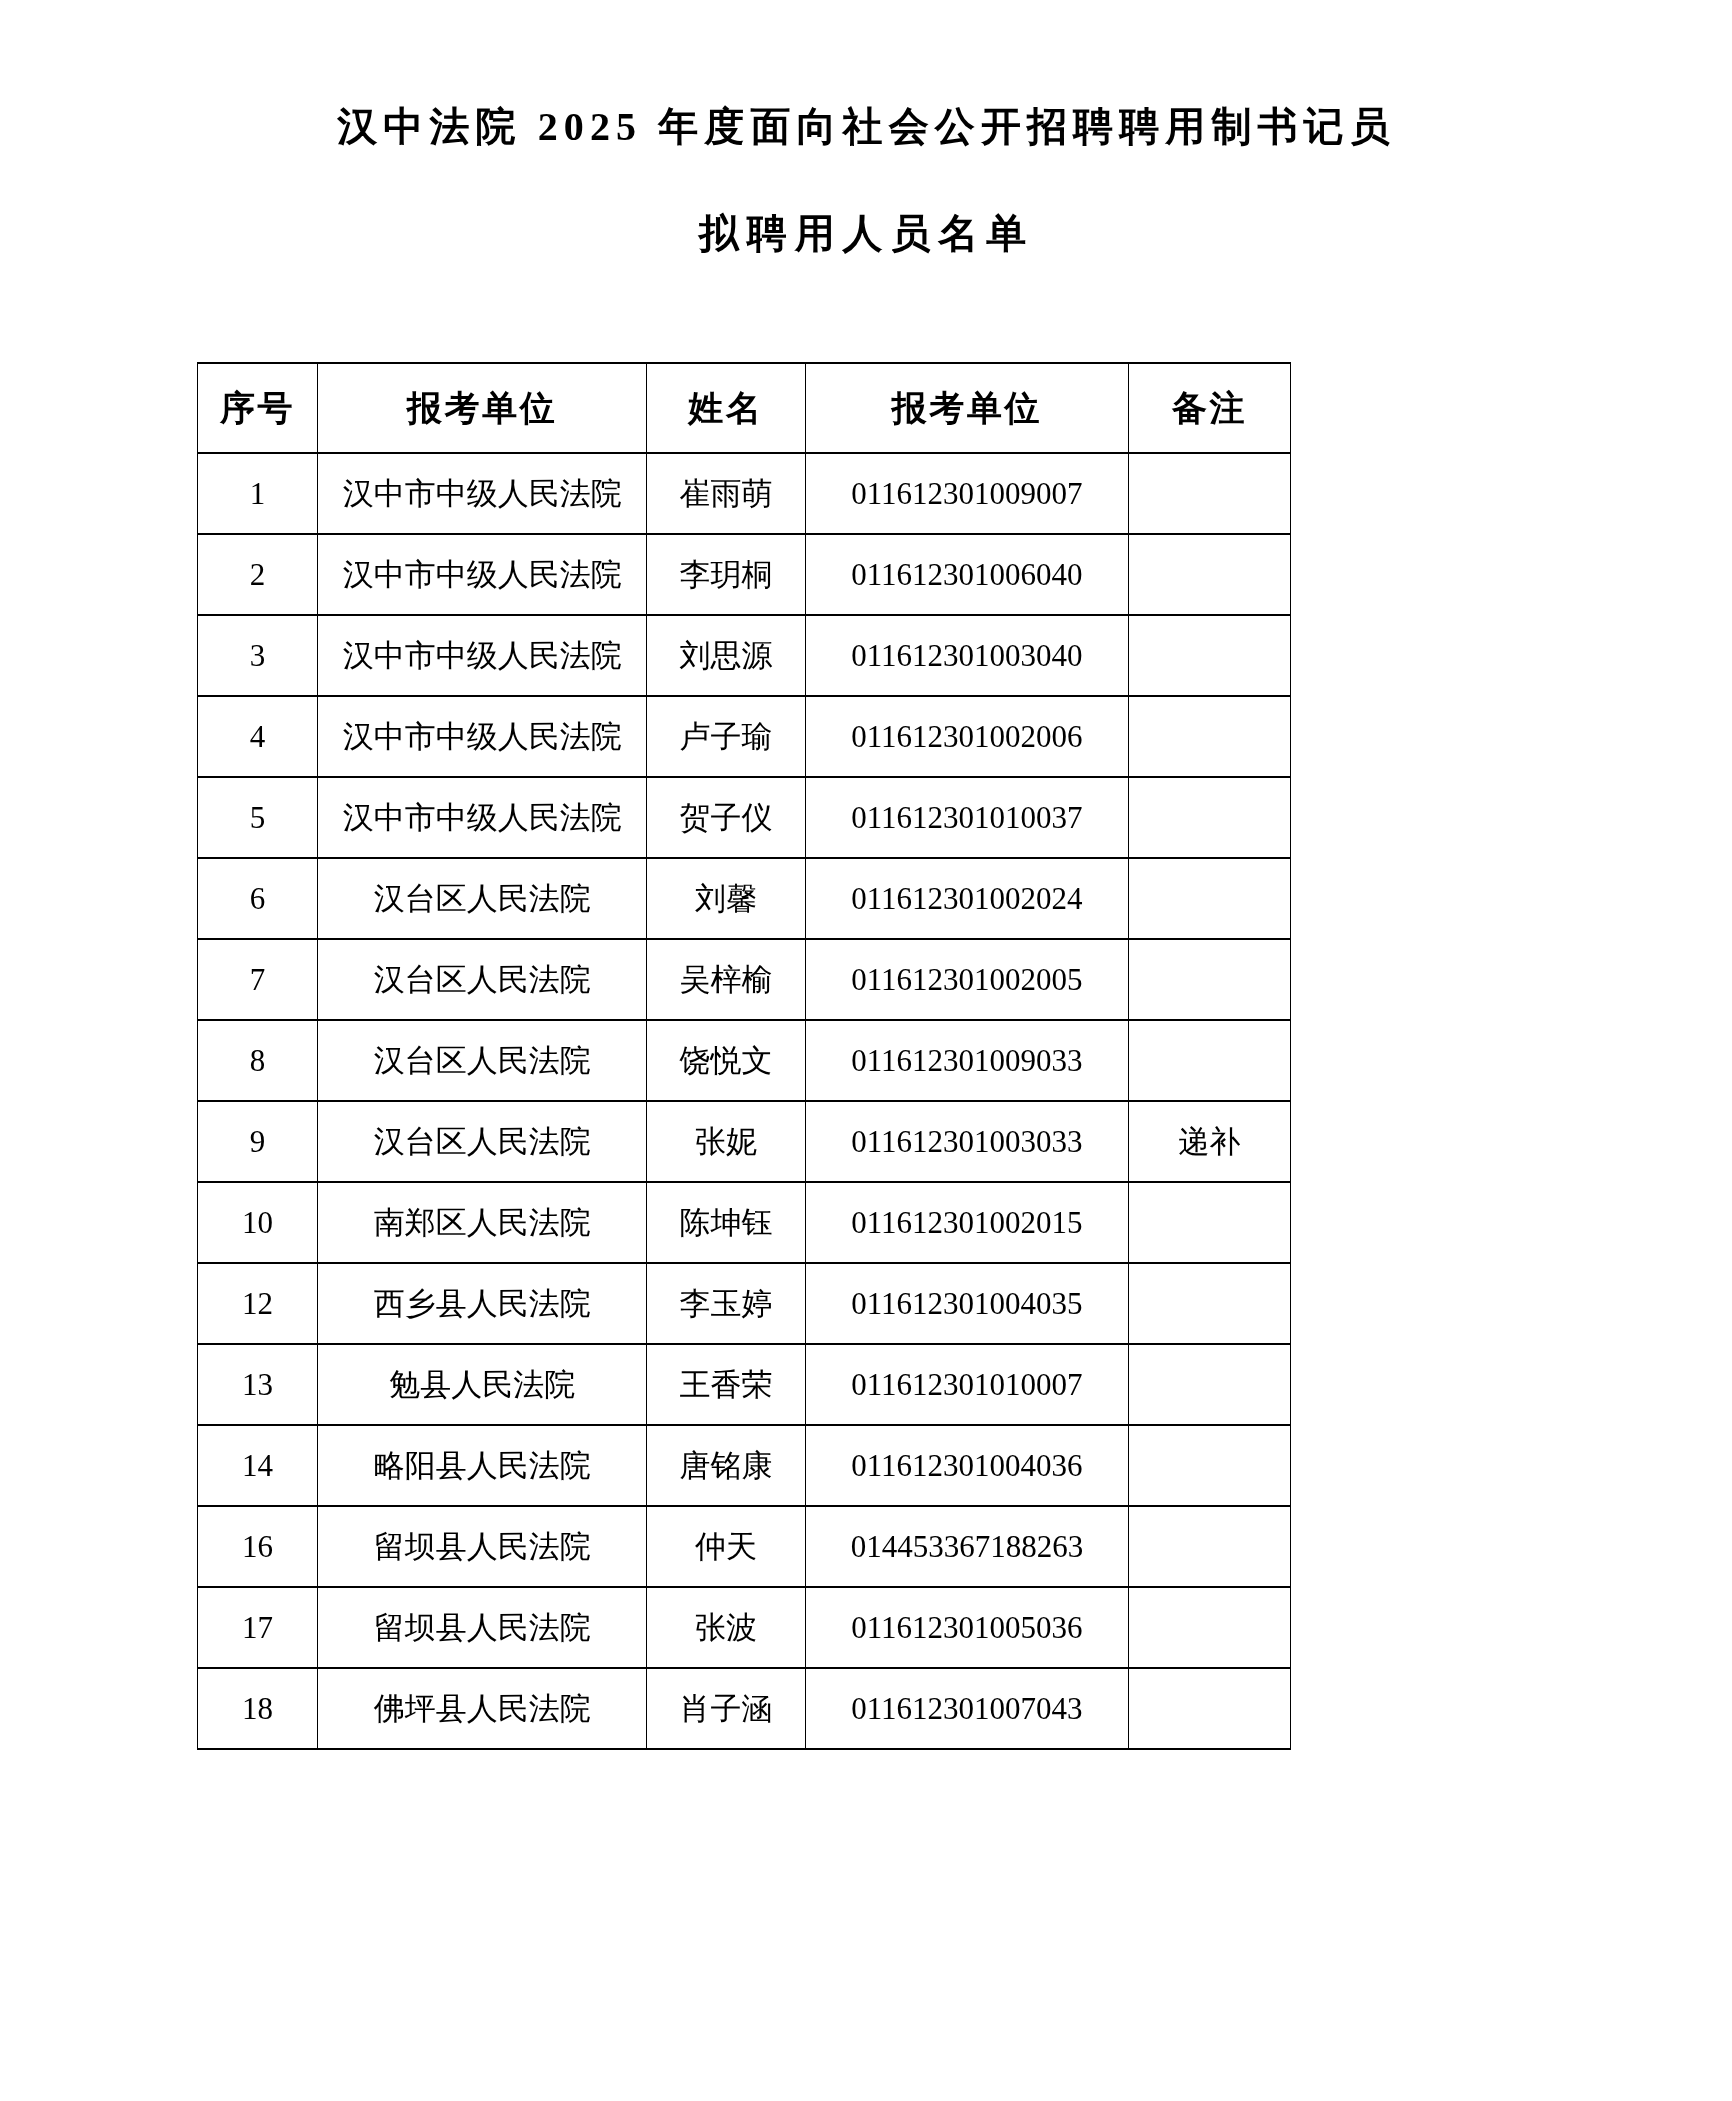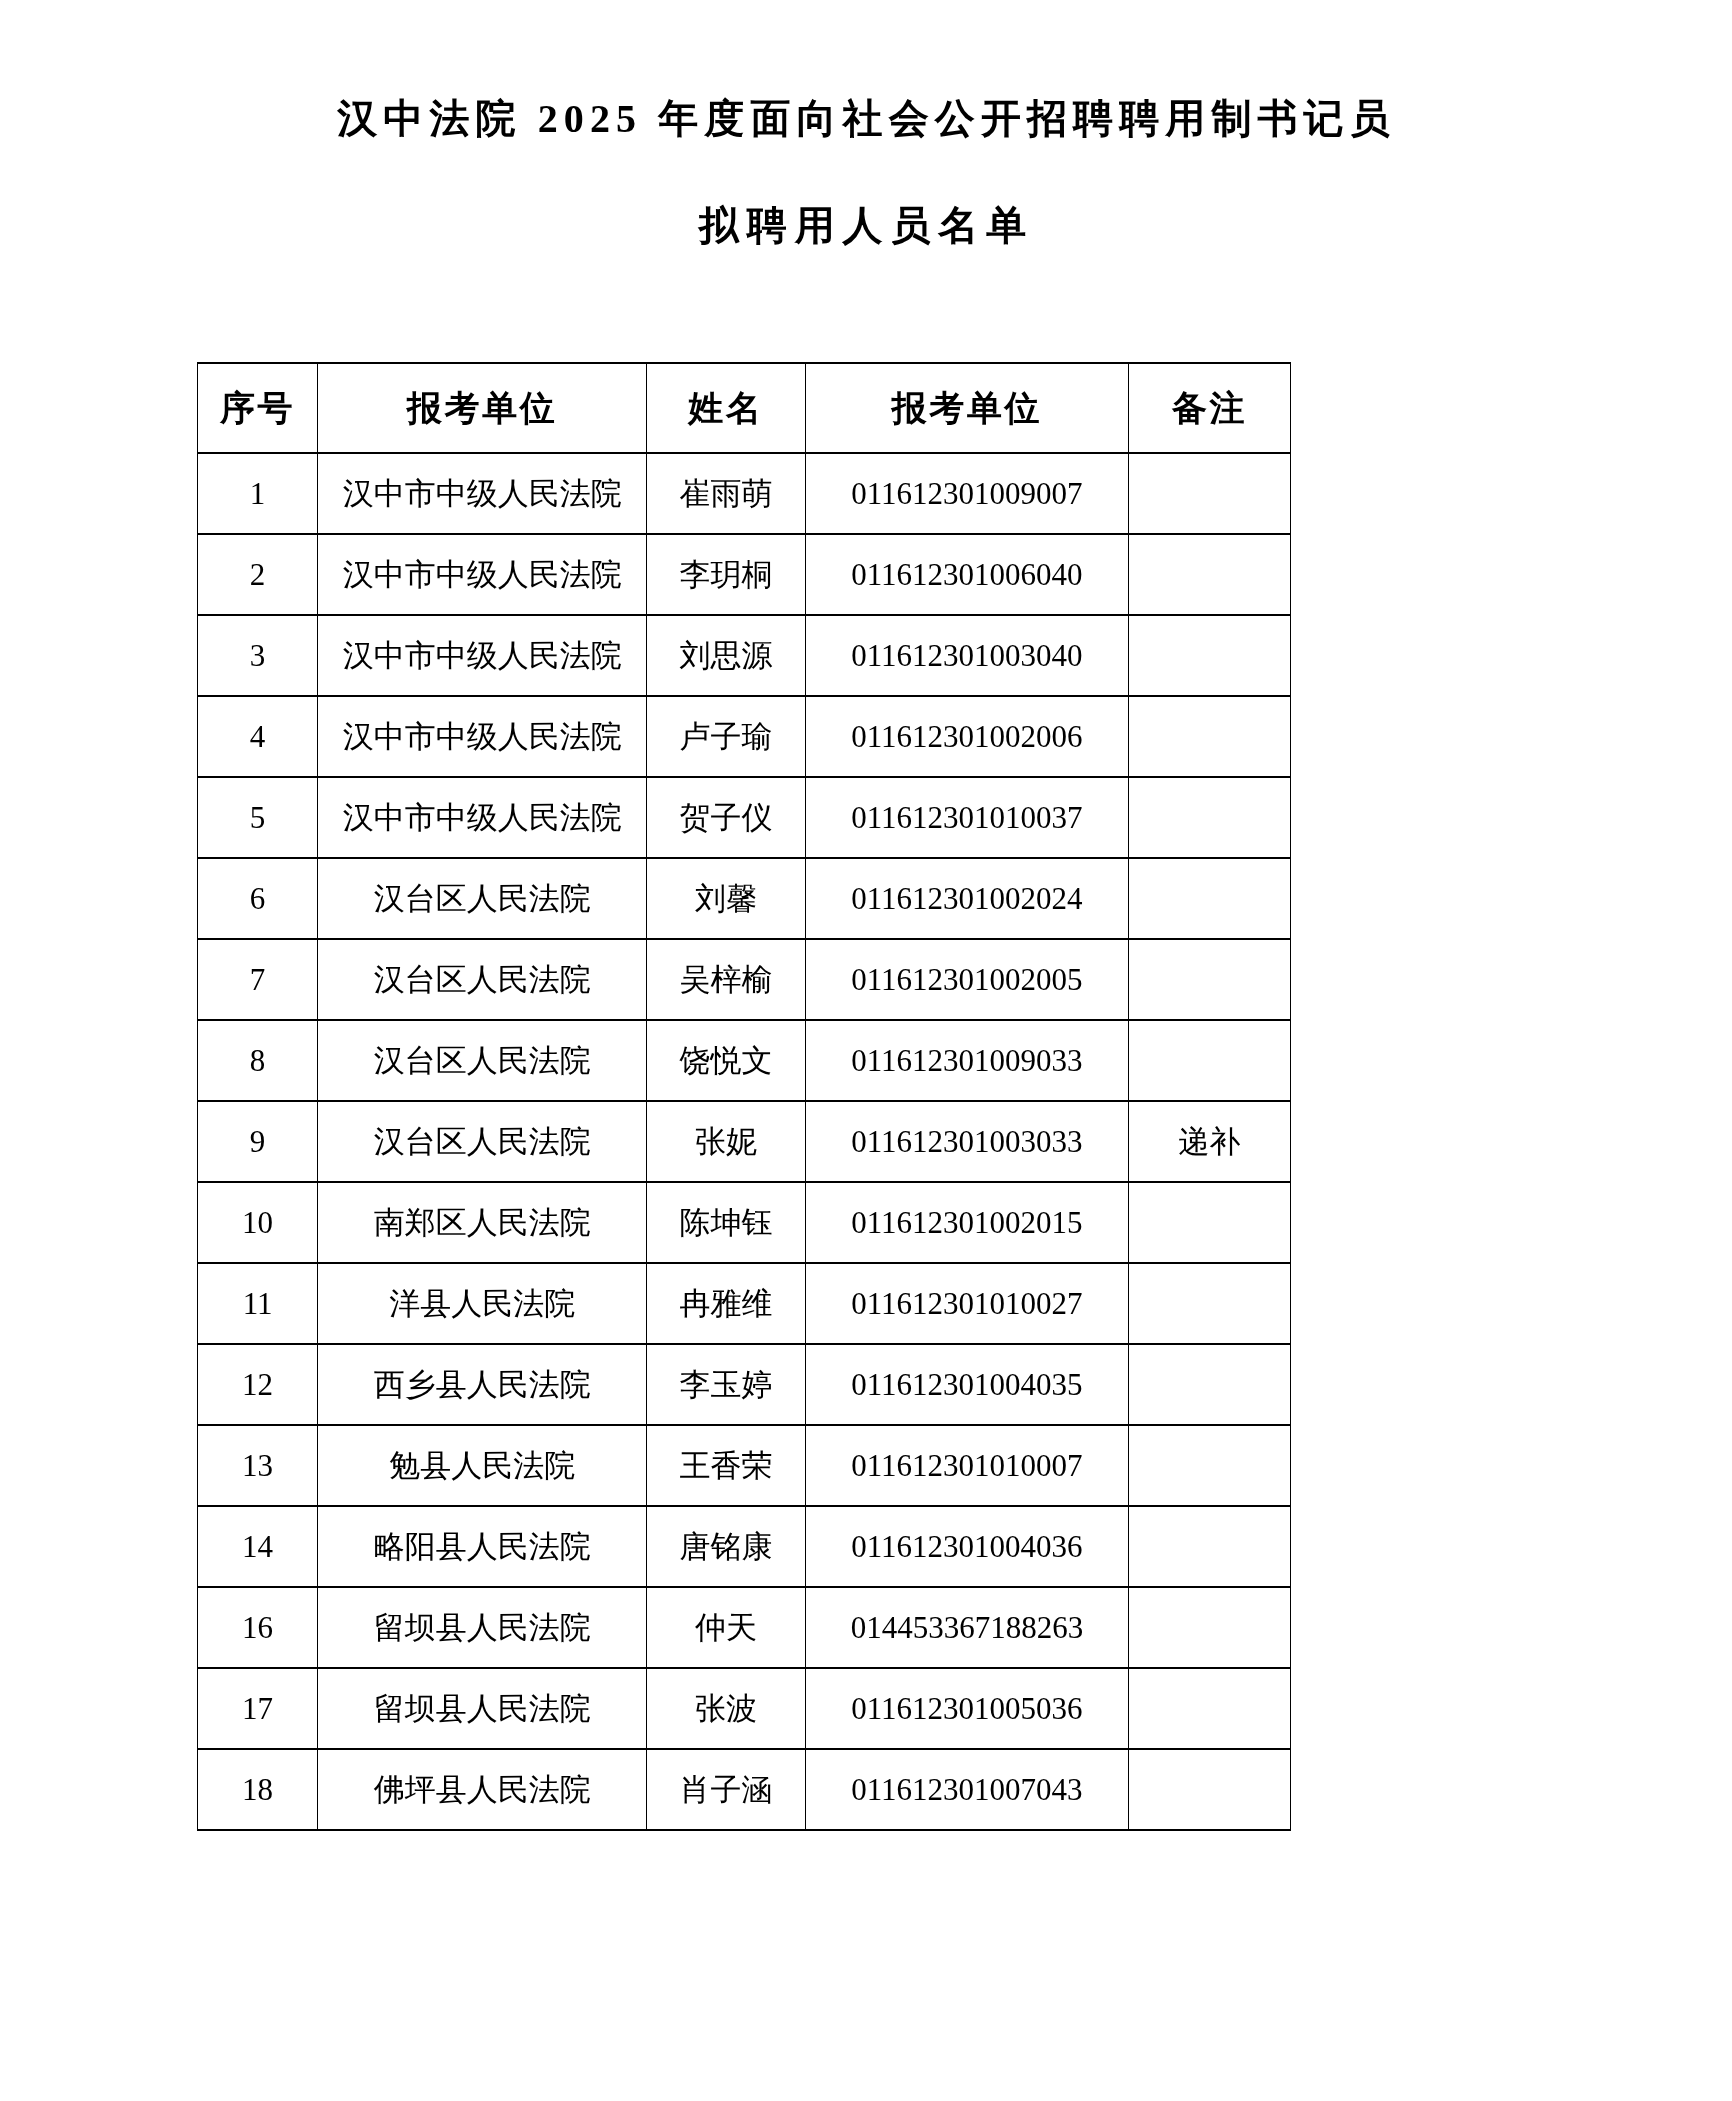--- a/index.html
+++ b/index.html
@@ -8,21 +8,21 @@
     background: #ffffff;
   }
   body {
     width: 1733px;
     height: 2101px;
     position: relative;
     font-family: "Liberation Serif", "DejaVu Serif", serif;
     color: #000000;
   }
   .doc-title-1 {
-    margin: 8px;
+    margin: 16px;
     padding-top: 87px;
     text-align: center;
     font-size: 40px;
     font-weight: bold;
     letter-spacing: 6.1px;
     line-height: 1.2;
   }
   .doc-title-2 {
     margin: 0;
     margin-top: 59px;
@@ -152,27 +152,20 @@
         <td>递补</td>
       </tr>
       <tr>
         <td>10</td>
         <td>南郑区人民法院</td>
         <td>陈坤钰</td>
         <td>011612301002015</td>
         <td></td>
       </tr>
       <tr>
-        <td>11</td>
-        <td>洋县人民法院</td>
-        <td>冉雅维</td>
-        <td>011612301010027</td>
-        <td></td>
-      </tr>
-      <tr>
         <td>12</td>
         <td>西乡县人民法院</td>
         <td>李玉婷</td>
         <td>011612301004035</td>
         <td></td>
       </tr>
       <tr>
         <td>13</td>
         <td>勉县人民法院</td>
         <td>王香荣</td>

